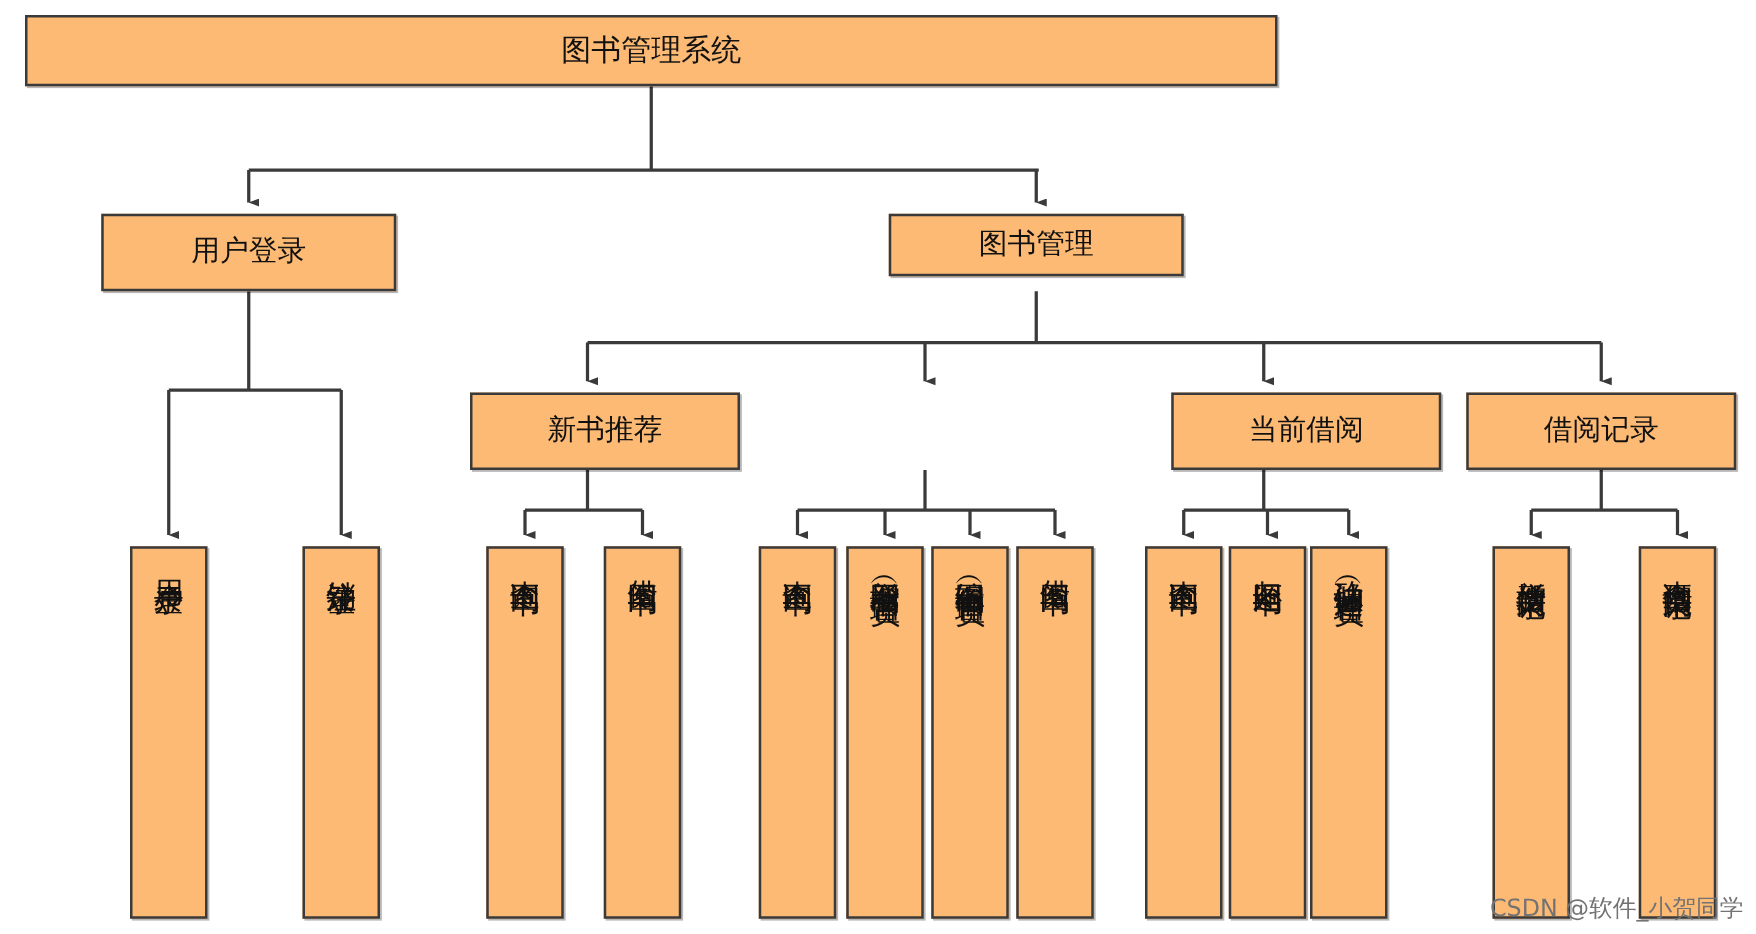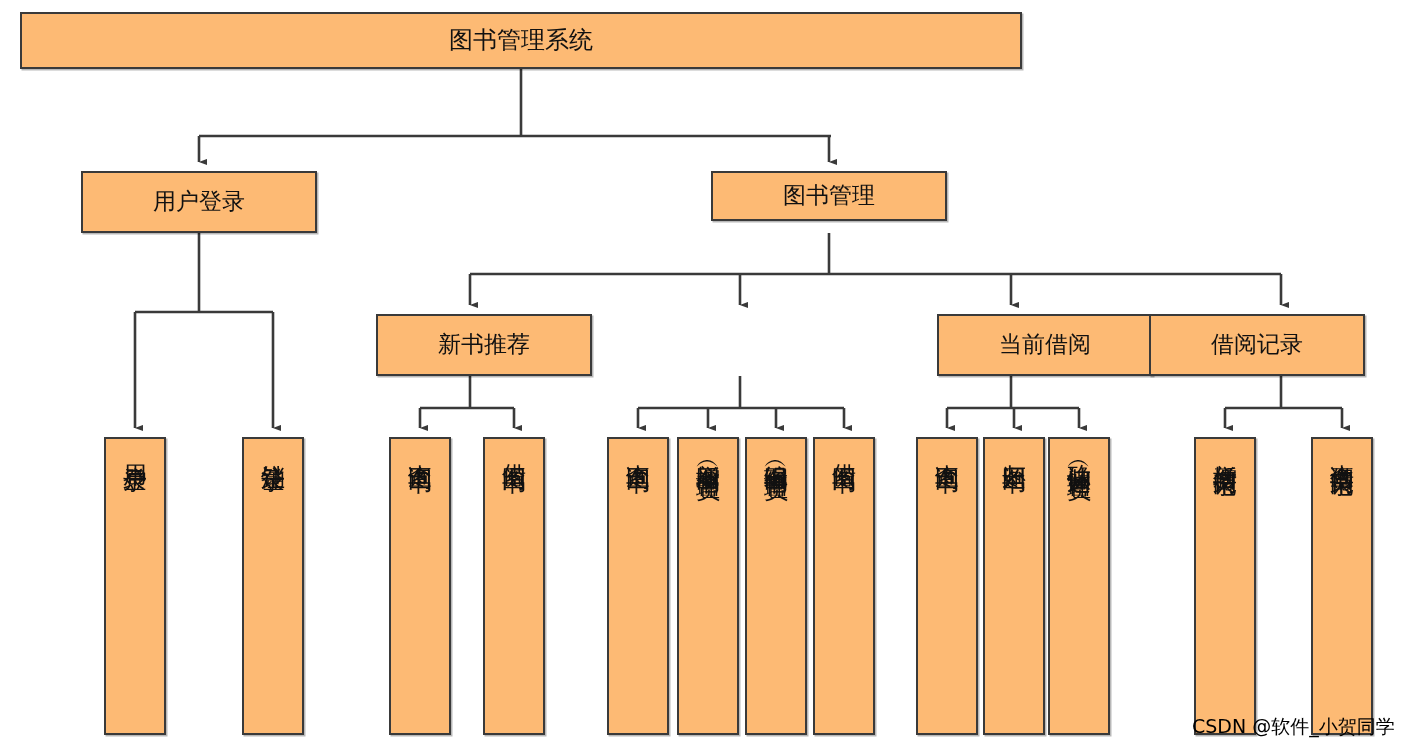--- a/index.html
+++ b/index.html
@@ -60,21 +60,21 @@
     font-size: 24px;
     letter-spacing: 2px;
     line-height: 1;
     white-space: nowrap;
   }
   .watermark {
     position: absolute;
     left: 1192px;
     top: 714px;
     font-size: 19px;
-    color: #000000;
+    color: #737373;
     white-space: nowrap;
     font-family: "DejaVu Sans", "Liberation Sans", sans-serif;
   }
 </style>
 </head>
 <body>
 
 <div id="diagram-root">
 
   <svg class="connectors" viewBox="0 0 1405 747" xmlns="http://www.w3.org/2000/svg">
@@ -137,21 +137,21 @@
   <div class="node horizontal" style="left: 711px; top: 171px; width: 236px; height: 50px;">
     <span class="label">图书管理</span>
   </div>
 
   <div class="node horizontal" style="left: 376px; top: 314px; width: 216px; height: 62px;">
     <span class="label">新书推荐</span>
   </div>
   <div class="node horizontal" style="left: 913px; top: 314px; width: 216px; height: 62px; margin-left: 24px;">
     <span class="label">当前借阅</span>
   </div>
-  <div class="node horizontal" style="left: 1149px; top: 314px; width: 216px; height: 62px;">
+  <div class="node horizontal" style="left: 1173px; top: 314px; width: 216px; height: 62px;">
     <span class="label">借阅记录</span>
   </div>
 
   <div class="node vertical" style="left: 104px; top: 437px; width: 62px; height: 298px;">
     <span class="label">用户登录</span>
   </div>
   <div class="node vertical" style="left: 242px; top: 437px; width: 62px; height: 298px;">
     <span class="label">注销登录</span>
   </div>
   <div class="node vertical" style="left: 389px; top: 437px; width: 62px; height: 298px;">

